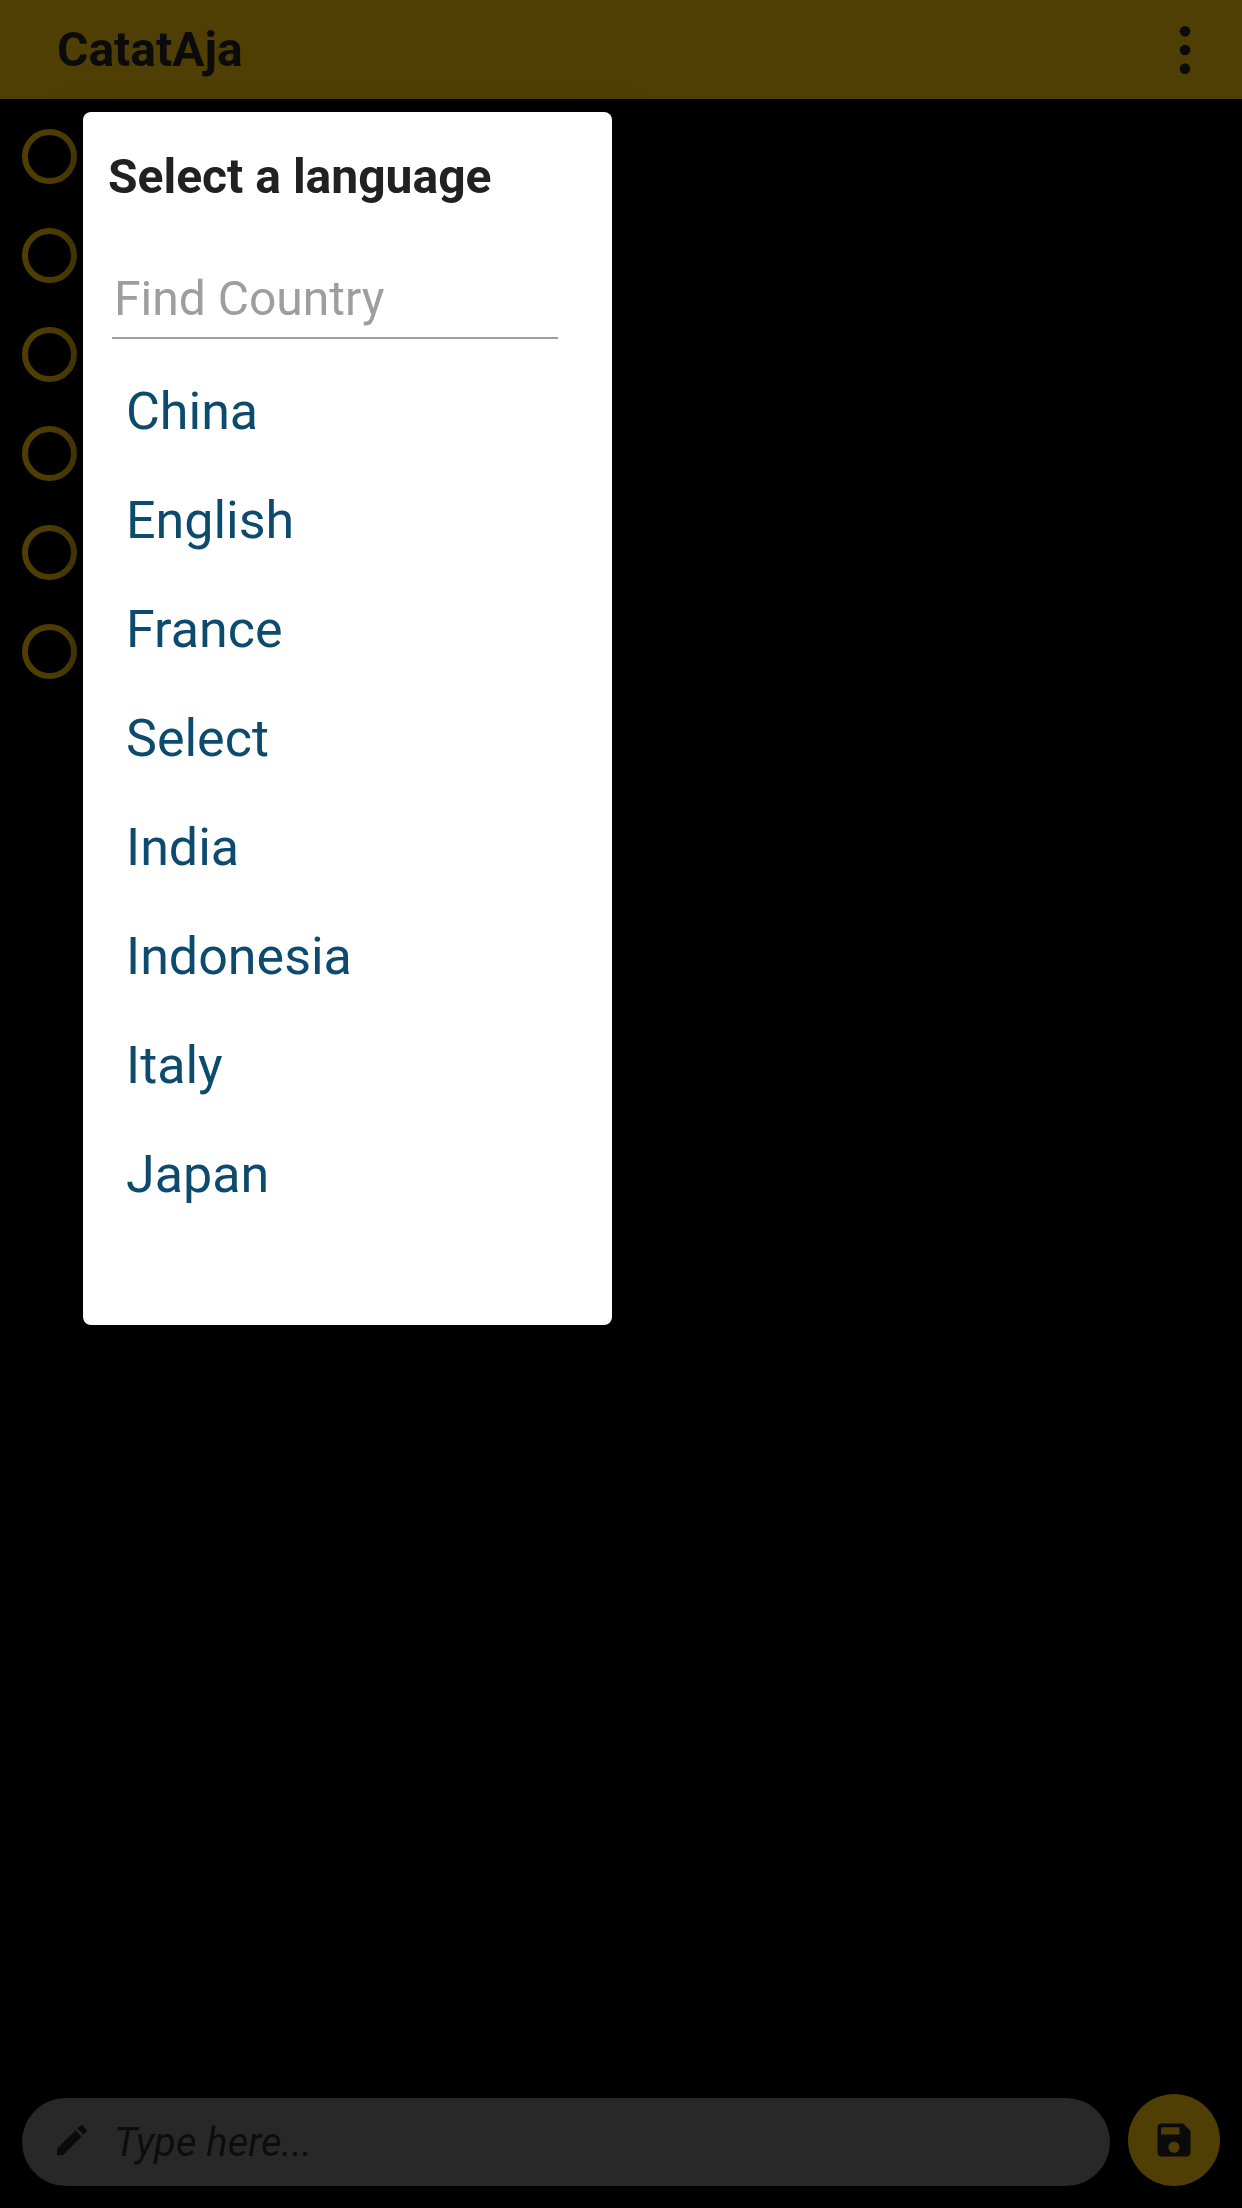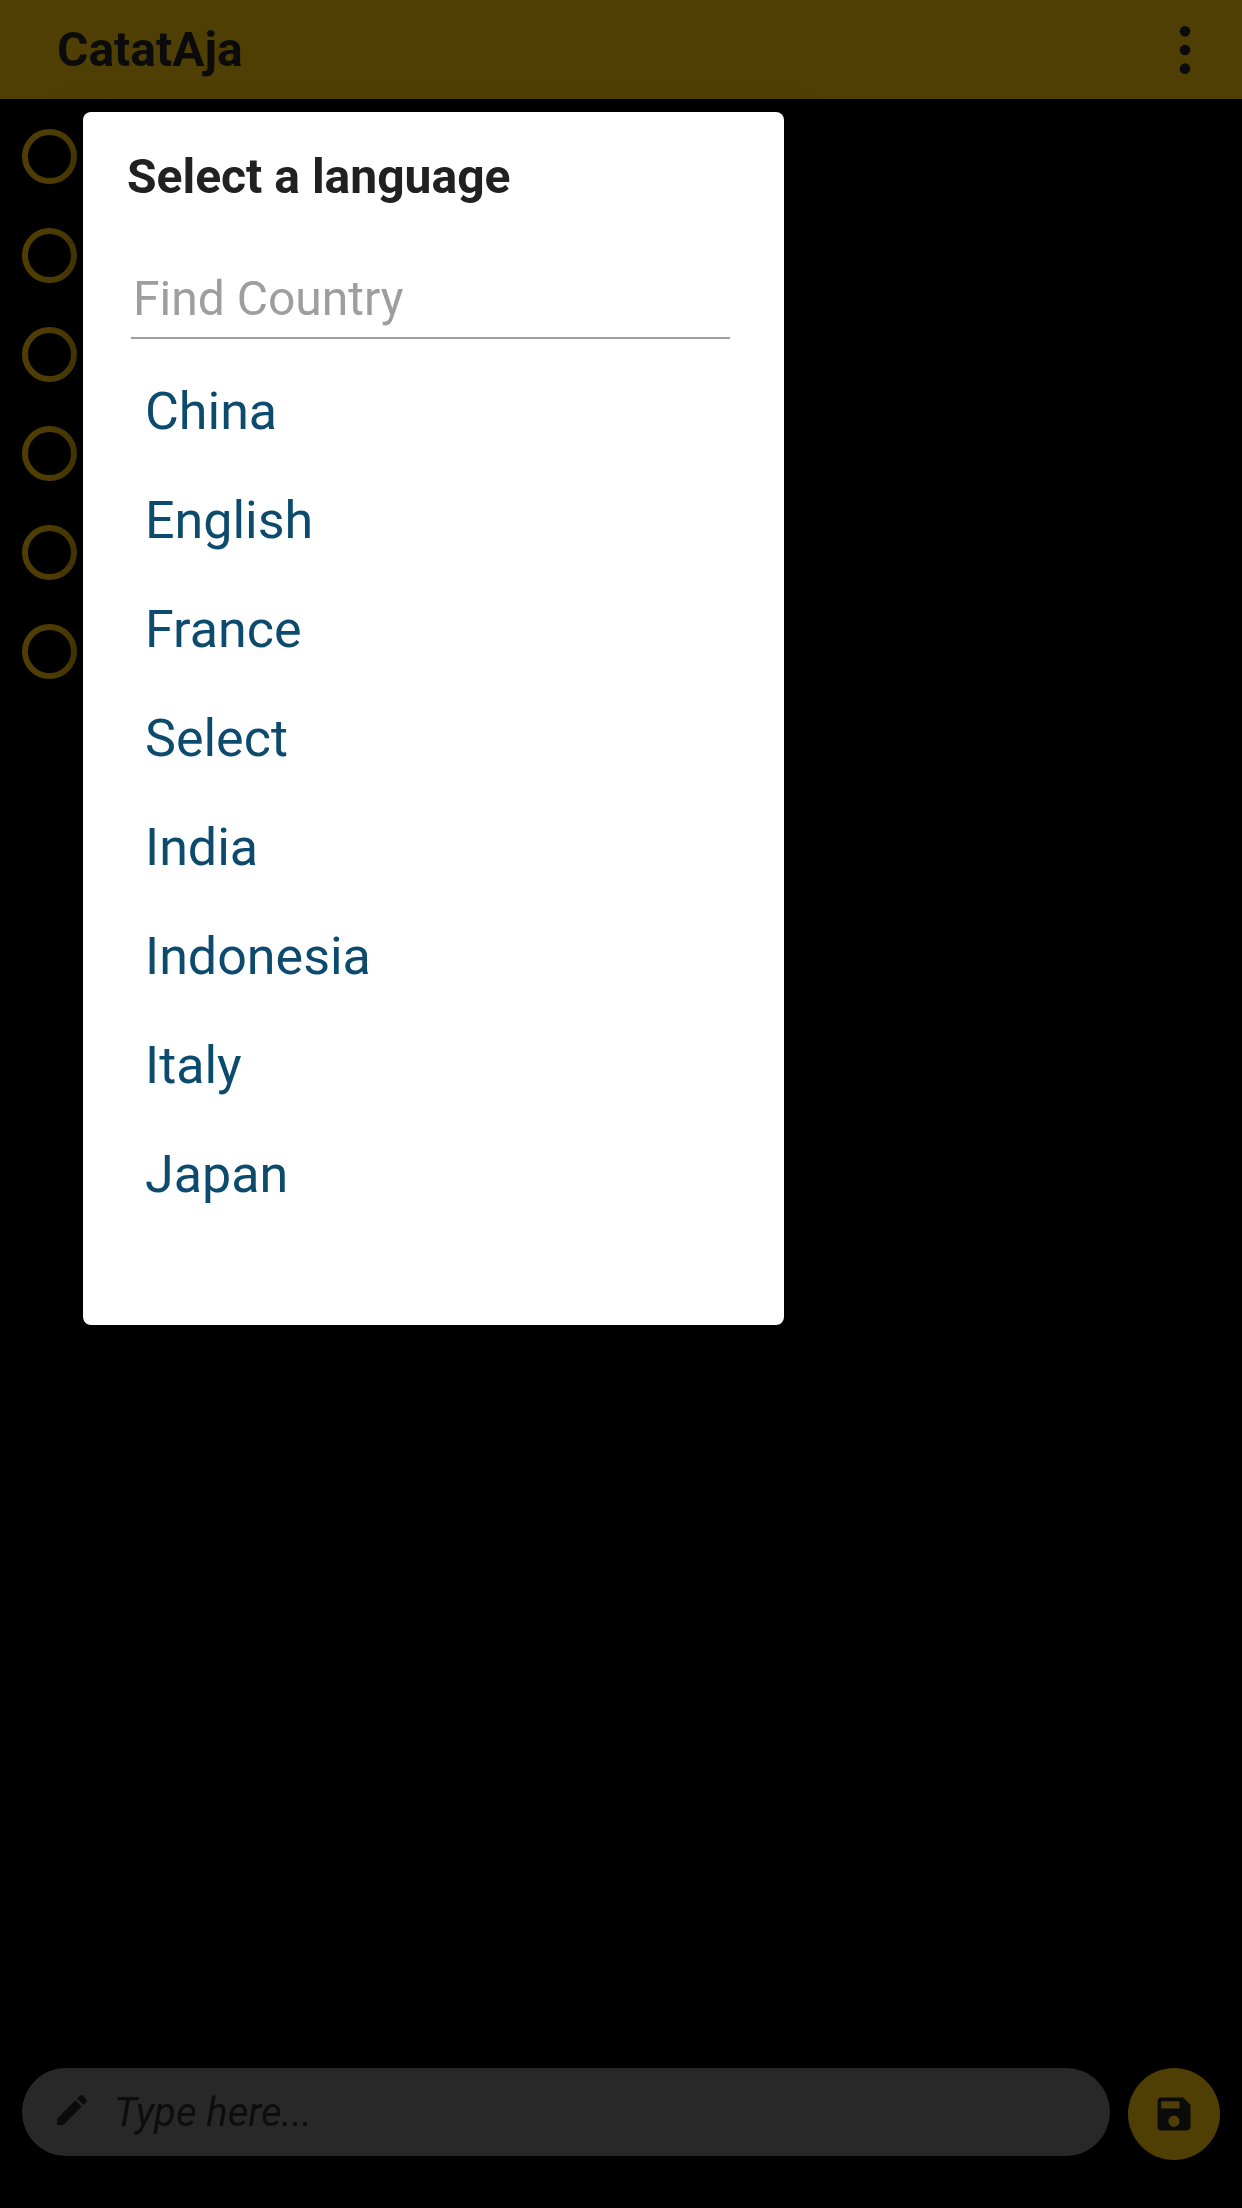--- a/index.html
+++ b/index.html
@@ -65,21 +65,21 @@
       height: 55px;
       border: 6px solid #b28c0a;
       border-radius: 50%;
     }
     .bottom-bar {
       position: absolute;
       left: 0; right: 0;
       bottom: 0;
       height: 140px;
       display: flex;
-      align-items: flex-start;
+      align-items: flex-end;
       padding: 0 22px 22px 22px;
       gap: 18px;
       z-index: 1;
     }
     .type-field {
       flex: 1;
       height: 88px;
       background: #595959;
       border-radius: 44px;
       display: flex;
@@ -103,26 +103,26 @@
       align-items: center;
       justify-content: center;
       cursor: pointer;
       box-shadow: 0 6px 12px rgba(0,0,0,0.4);
     }
     .fab svg { width: 44px; height: 44px; }
     .dialog {
       position: absolute;
       left: 83px;
       top: 112px;
-      width: 701px;
+      width: 529px;
       height: 1213px;
       background: #fff;
       border-radius: 8px;
       z-index: 20;
-      padding: 36px 50px 0 44px;
+      padding: 36px 50px 0 25px;
       box-shadow: 0 24px 48px rgba(0,0,0,0.5);
       display: flex;
       flex-direction: column;
     }
     .dialog-title {
       font-size: 48px;
       font-weight: 700;
       color: #212121;
       margin-bottom: 54px;
     }

